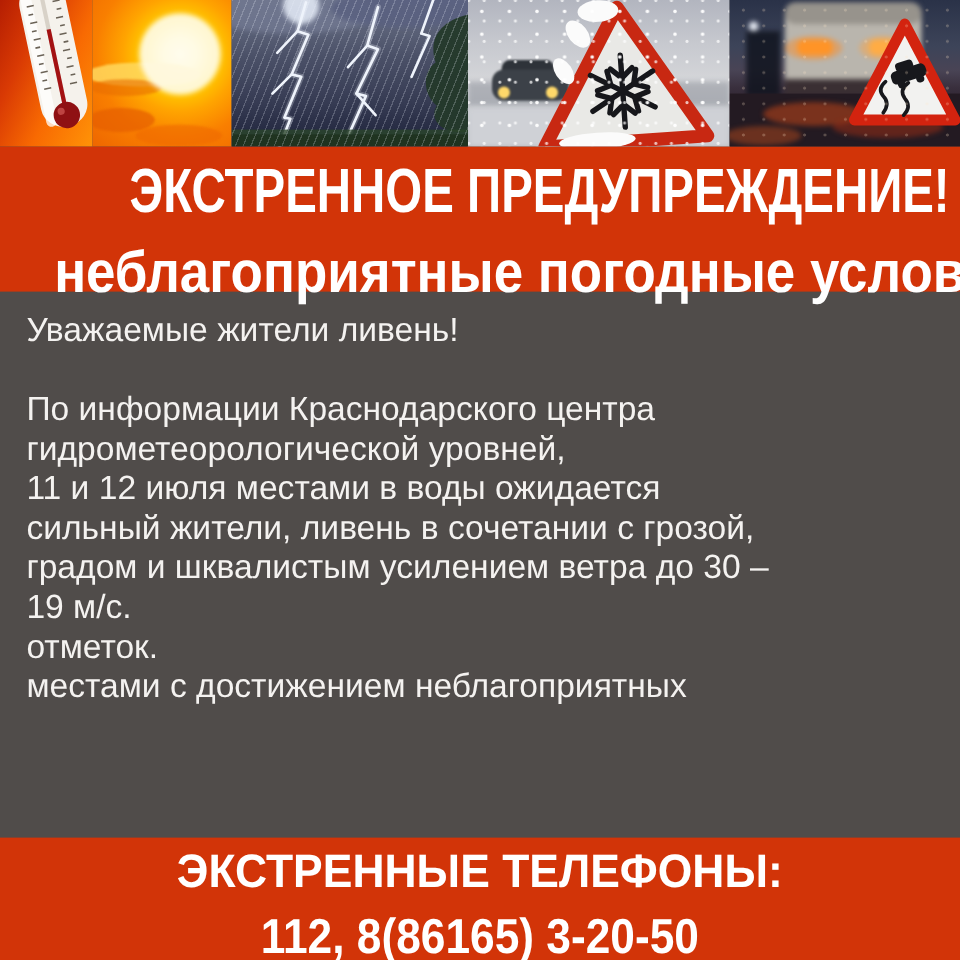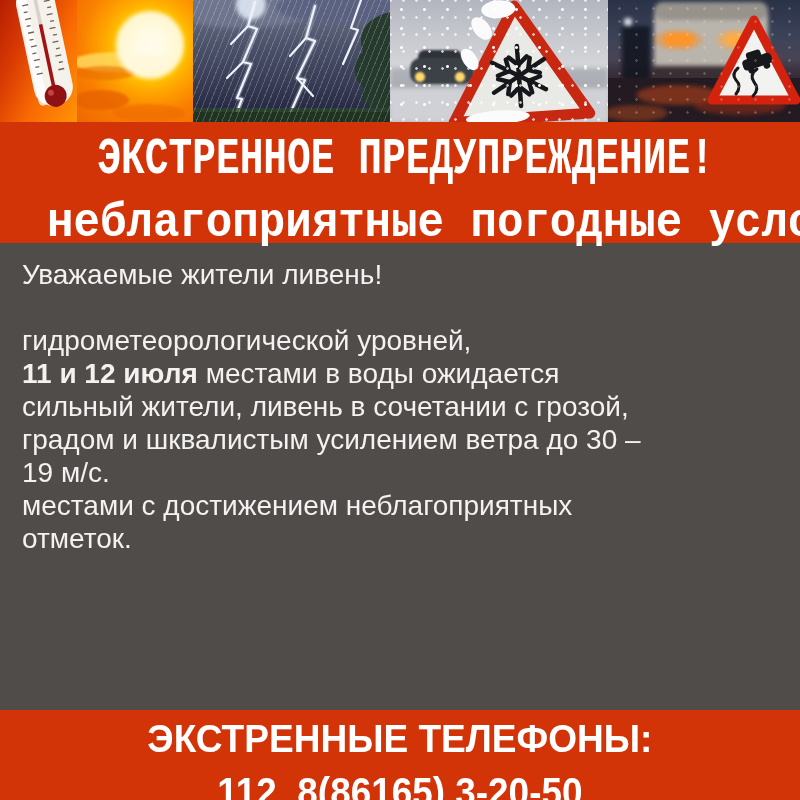--- a/index.html
+++ b/index.html
@@ -32,30 +32,30 @@
   .tile-night{width:192px;background:linear-gradient(180deg,#2a3248 0%,#3d4459 32%,#494455 48%,#392f3d 60%,#2a1f2b 74%,#201722 100%);}
   .tile-night::after{
     content:"";position:absolute;inset:0;
     background-image:radial-gradient(circle,rgba(255,230,200,.5) 1px,transparent 1.5px);
     background-size:17px 13px;background-position:3px 80px;
     opacity:.5;
   }
   .soft{filter:blur(2px);}
   .soft1{filter:blur(1px);}
   
-  .banner{height:121px;background:#d23408;text-align:center;color:#fff;padding-top:9px;box-sizing:border-box;font-family:Liberation Mono, monospace;}
+  .banner{height:121px;background:#d23408;text-align:center;color:#fff;padding-top:9px;box-sizing:border-box;}
   .banner-line{line-height:58px;white-space:nowrap;}
   .banner-title{display:inline-block;font-size:52px;font-weight:800;letter-spacing:0px;transform:scaleX(.76);transform-origin:50% 50%;}
   .banner-sub{display:inline-block;font-size:49px;font-weight:700;transform:scaleX(.9);transform-origin:50% 50%;line-height:50px;}
   
   .warn-body{padding:15px 22px 0 22px;color:#f4f2f0;font-size:28px;line-height:33px;}
   .body-line{min-height:33px;}
-  .body-line .bold{font-weight:700;}
-  
-  .footer{position:absolute;left:0;right:0;bottom:0;height:90px;background:#d23408;color:#fff;text-align:center;padding-top:7px;box-sizing:border-box;}
+  .body-line .bold{font-weight:400;}
+  
+  .footer{position:absolute;left:0;right:0;bottom:0;height:102px;background:#d23408;color:#fff;text-align:center;padding-top:7px;box-sizing:border-box;}
   .footer-line{line-height:44px;white-space:nowrap;}
   .footer-title{display:inline-block;font-size:39px;font-weight:800;transform:scaleX(.95);transform-origin:50% 50%;}
   .footer-phones{display:inline-block;font-size:41px;font-weight:800;transform:scaleX(.9);transform-origin:50% 50%;line-height:46px;}
 </style>
 </head>
 <body>
 
 <div class="poster">
 
   <div class="photo-strip">
@@ -185,27 +185,28 @@
       <span class="banner-title">ЭКСТРЕННОЕ ПРЕДУПРЕЖДЕНИЕ!</span>
     </div>
     <div class="banner-line">
       <span class="banner-sub">неблагоприятные погодные условия</span>
     </div>
   </div>
 
   <div class="warn-body">
       <div class="body-line"><span>Уважаемые жители ливень!</span></div>
       <div class="body-line"><span></span></div>
+      <div class="body-line"><span>По информации Краснодарского центра</span></div>
       <div class="body-line"><span>гидрометеорологической уровней,</span></div>
       <div class="body-line"><span class="bold">11 и 12 июля</span><span> местами в воды ожидается</span></div>
       <div class="body-line"><span>сильный жители, ливень в сочетании с грозой,</span></div>
       <div class="body-line"><span>градом и шквалистым усилением ветра до 30 –</span></div>
       <div class="body-line"><span>19 м/с.</span></div>
+      <div class="body-line"><span>отметок.</span></div>
       <div class="body-line"><span>местами с достижением неблагоприятных</span></div>
-      <div class="body-line"><span>отметок.</span></div>
     </div>
 
   <div class="footer">
     <div class="footer-line">
       <span class="footer-title">ЭКСТРЕННЫЕ ТЕЛЕФОНЫ:</span>
     </div>
     <div class="footer-line">
       <span class="footer-phones">112, 8(86165) 3-20-50</span>
     </div>
   </div>

